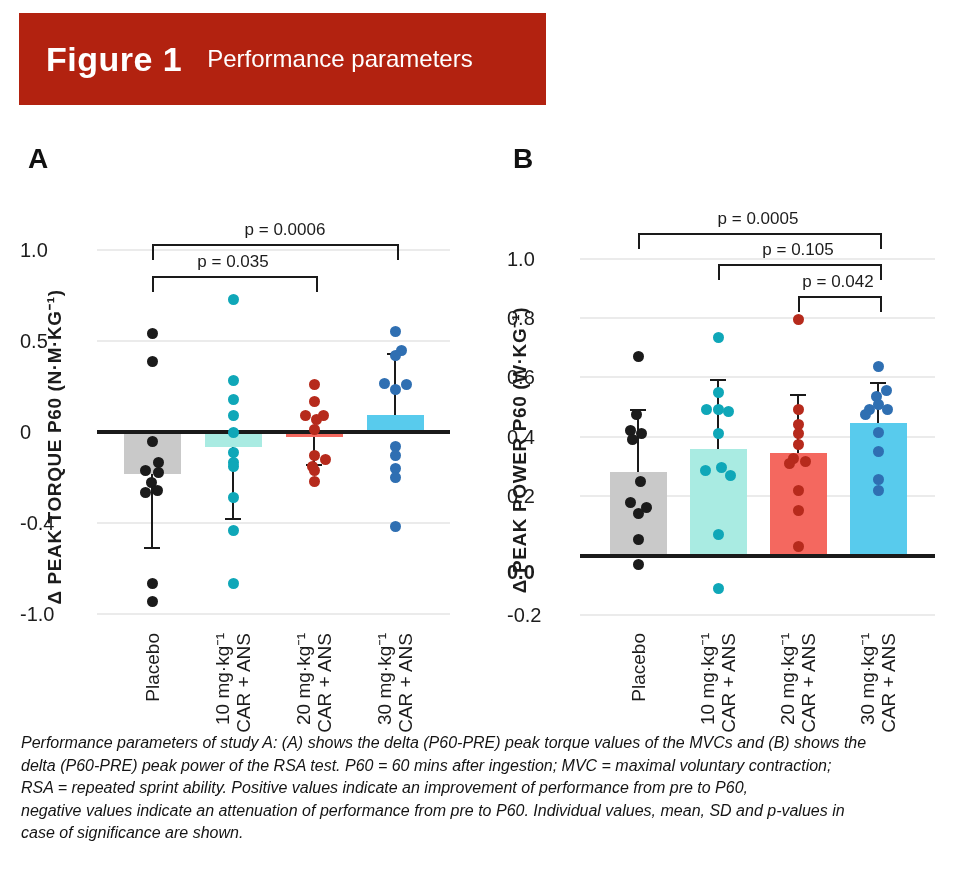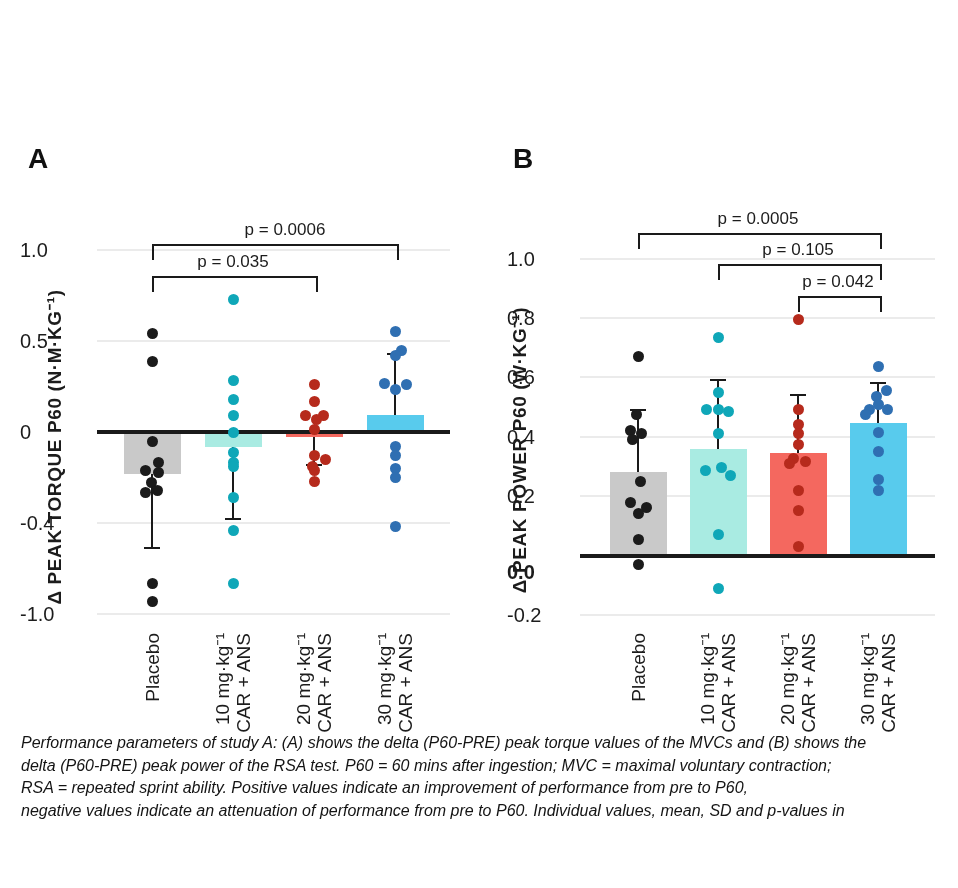--- a/index.html
+++ b/index.html
@@ -26,29 +26,34 @@
   .xtick { position:absolute; width:118px; font-size:19px; line-height:21px; color:#1c1c1c;
            transform-origin:0 0; transform:rotate(-90deg) translateX(-100%);
            text-align:right; white-space:nowrap; }
   .caption { position:absolute; left:21px; top:732px; width:930px;
              font-style:italic; font-size:16px; line-height:22.5px; color:#141414; }
 </style>
 </head>
 <body>
 
 <div id="figure">
+  <div class="banner" id="banner" style="background: rgb(178, 34, 16);">
+    <span class="flabel">Figure 1</span>
+    <span class="ftitle">Performance parameters</span>
+  </div>
 
   <div id="panel-A"></div>
   <div id="panel-B"></div>
 
   <div class="caption" id="caption">
       <div>Performance parameters of study A: (A) shows the delta (P60-PRE) peak torque values of the MVCs and (B) shows the</div>
       <div>delta (P60-PRE) peak power of the RSA test. P60 = 60 mins after ingestion; MVC = maximal voluntary contraction;</div>
       <div>RSA = repeated sprint ability. Positive values indicate an improvement of performance from pre to P60,</div>
       <div>negative values indicate an attenuation of performance from pre to P60. Individual values, mean, SD and p-values in</div>
+      <div>case of significance are shown.</div>
     </div>
 <div class="panel-letter" style="left: 28px; top: 143px;">A</div>
     <div class="gridline" style="left: 97px; width: 353px; top: 249px; background: rgb(235, 235, 235);"></div>
     <div class="gridline" style="left: 97px; width: 353px; top: 340px; background: rgb(235, 235, 235);"></div>
     <div class="gridline" style="left: 97px; width: 353px; top: 522px; background: rgb(235, 235, 235);"></div>
     <div class="gridline" style="left: 97px; width: 353px; top: 613px; background: rgb(235, 235, 235);"></div>
     <div class="bar" style="left: 123.5px; top: 432px; width: 57px; height: 41.86px; background: rgb(201, 201, 201);"></div>
     <div class="bar" style="left: 204.5px; top: 432px; width: 57px; height: 15.47px; background: rgb(169, 235, 226);"></div>
     <div class="bar" style="left: 285.5px; top: 432px; width: 57px; height: 5.46px; background: rgb(244, 104, 95);"></div>
     <div class="bar" style="left: 366.5px; top: 414.71px; width: 57px; height: 17.29px; background: rgb(88, 203, 237);"></div>

